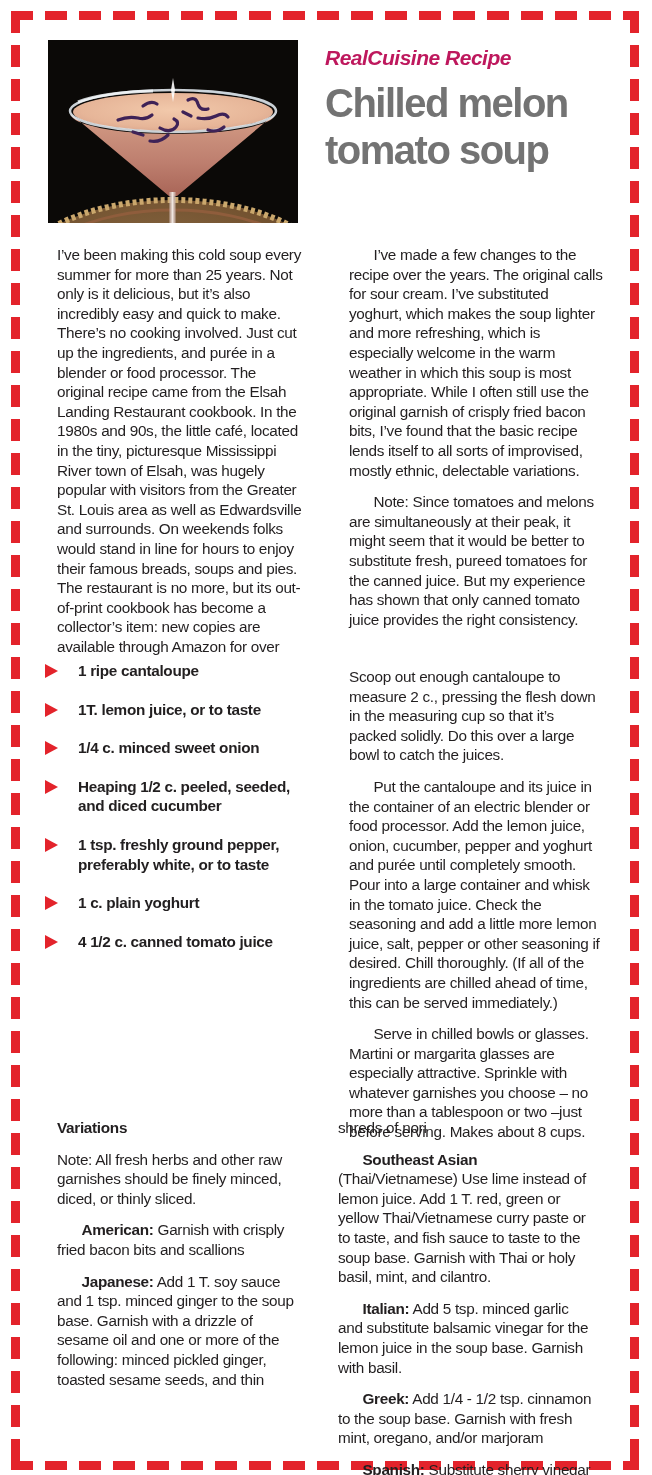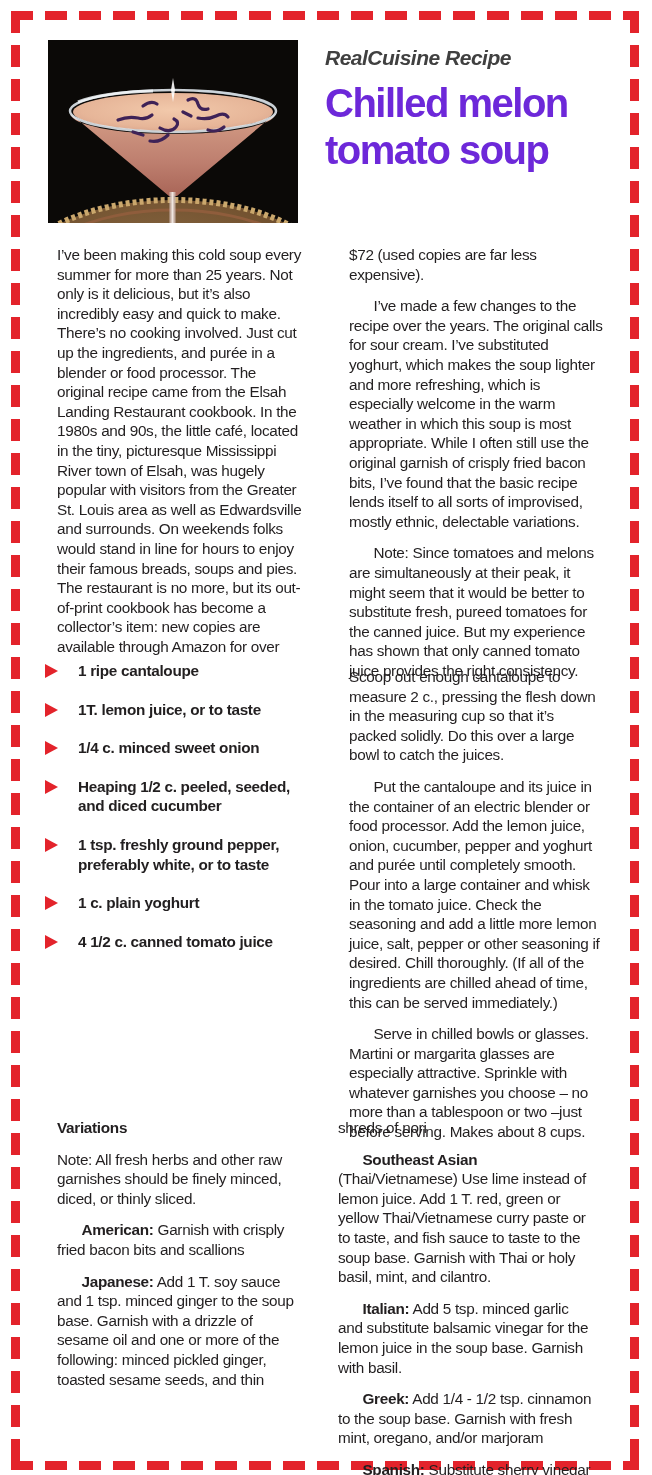--- a/index.html
+++ b/index.html
@@ -21,22 +21,22 @@
   #border-bottom{top:1461px;}
   #border-left{left:11px;}
   #border-right{left:630px;}
   :root{--red:#e3232b;}
 
   
   #photo{position:absolute;left:48px;top:40px;width:250px;height:183px;}
 
   
   #headline{position:absolute;left:325px;top:46px;width:300px;}
-  #kicker{font-style:italic;font-weight:bold;font-size:21px;letter-spacing:-0.5px;color:#404040;margin:0 0 10px 0;}
-  .title-line{font-weight:bold;font-size:40px;line-height:47px;letter-spacing:-1.5px;color:#6d28d9;margin:0;}
+  #kicker{font-style:italic;font-weight:bold;font-size:21px;letter-spacing:-0.5px;color:#be185d;margin:0 0 10px 0;}
+  .title-line{font-weight:bold;font-size:40px;line-height:47px;letter-spacing:-1.5px;color:#737373;margin:0;}
 
   
   .col{position:absolute;font-size:15.3px;line-height:19.6px;letter-spacing:-0.3px;}
   .col p{margin:12px;}
   .col p.ind{text-indent:1.6em;}
   #intro-col1{left:45px;top:233px;width:270px;}
   #intro-col2{left:337px;top:233px;width:279px;}
   #method-col{left:337px;top:655px;width:279px;}
 
   
@@ -119,21 +119,20 @@
     <p id="kicker">RealCuisine Recipe</p>
     <p class="title-line">Chilled melon</p>
     <p class="title-line">tomato soup</p>
   </div>
 
   <div class="col" id="intro-col1">
     <p>I’ve been making this cold soup every summer for more than 25 years. Not only is it delicious, but it’s also incredibly easy and quick to make. There’s no cooking involved. Just cut up the ingredients, and purée in a blender or food processor. The original recipe came from the Elsah Landing Restaurant cookbook. In the 1980s and 90s, the little café, located in the tiny, picturesque Mississippi River town of Elsah, was hugely popular with visitors from the Greater St. Louis area as well as Edwardsville and surrounds. On weekends folks would stand in line for hours to enjoy their famous breads, soups and pies. The restaurant is no more, but its out-of-print cookbook has become a collector’s item: new copies are available through Amazon for over</p>
   </div>
 
   <div class="col" id="intro-col2">
-    <p>$72 (used copies are far less expensive).</p>
     <p class="ind">I’ve made a few changes to the recipe over the years. The original calls for sour cream. I’ve substituted yoghurt, which makes the soup lighter and more refreshing, which is especially welcome in the warm weather in which this soup is most appropriate. While I often still use the original garnish of crisply fried bacon bits, I’ve found that the basic recipe lends itself to all sorts of improvised, mostly ethnic, delectable variations.</p>
     <p class="ind">Note: Since tomatoes and melons are simultaneously at their peak, it might seem that it would be better to substitute fresh, pureed tomatoes for the canned juice. But my experience has shown that only canned tomato juice provides the right consistency.</p>
   </div>
 
   <div class="col" id="ingredients">
     <div class="ing">
       <span class="tri"></span>
       <span>1 ripe cantaloupe</span>
     </div>
     <div class="ing">

